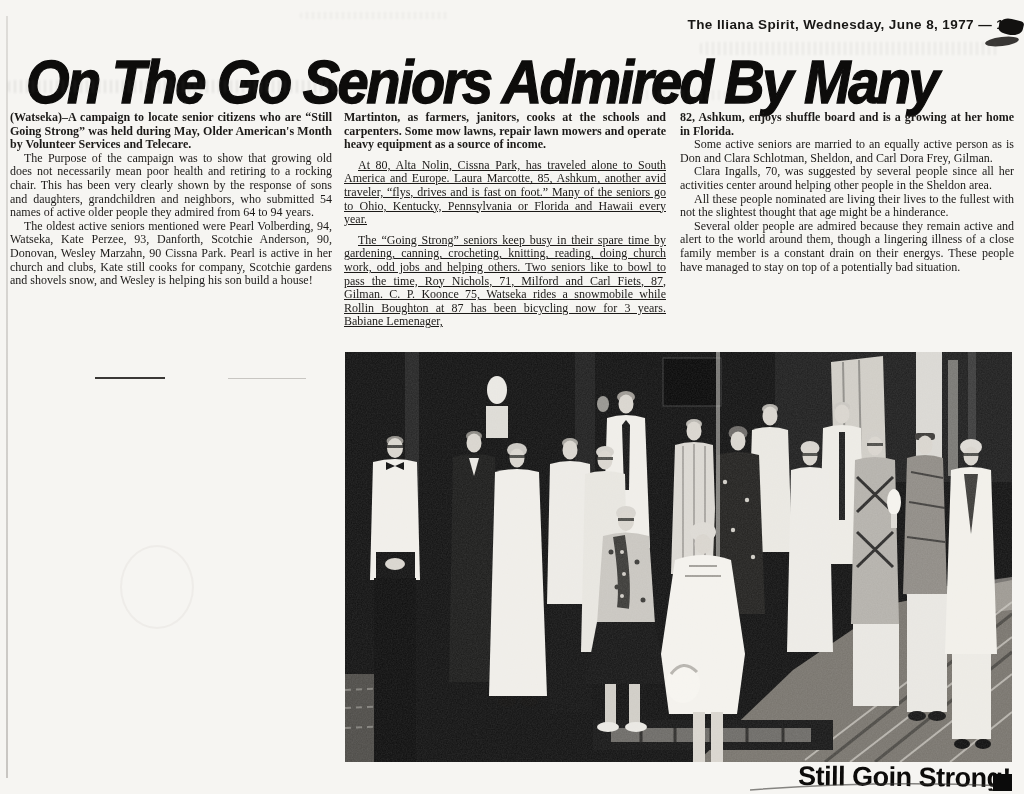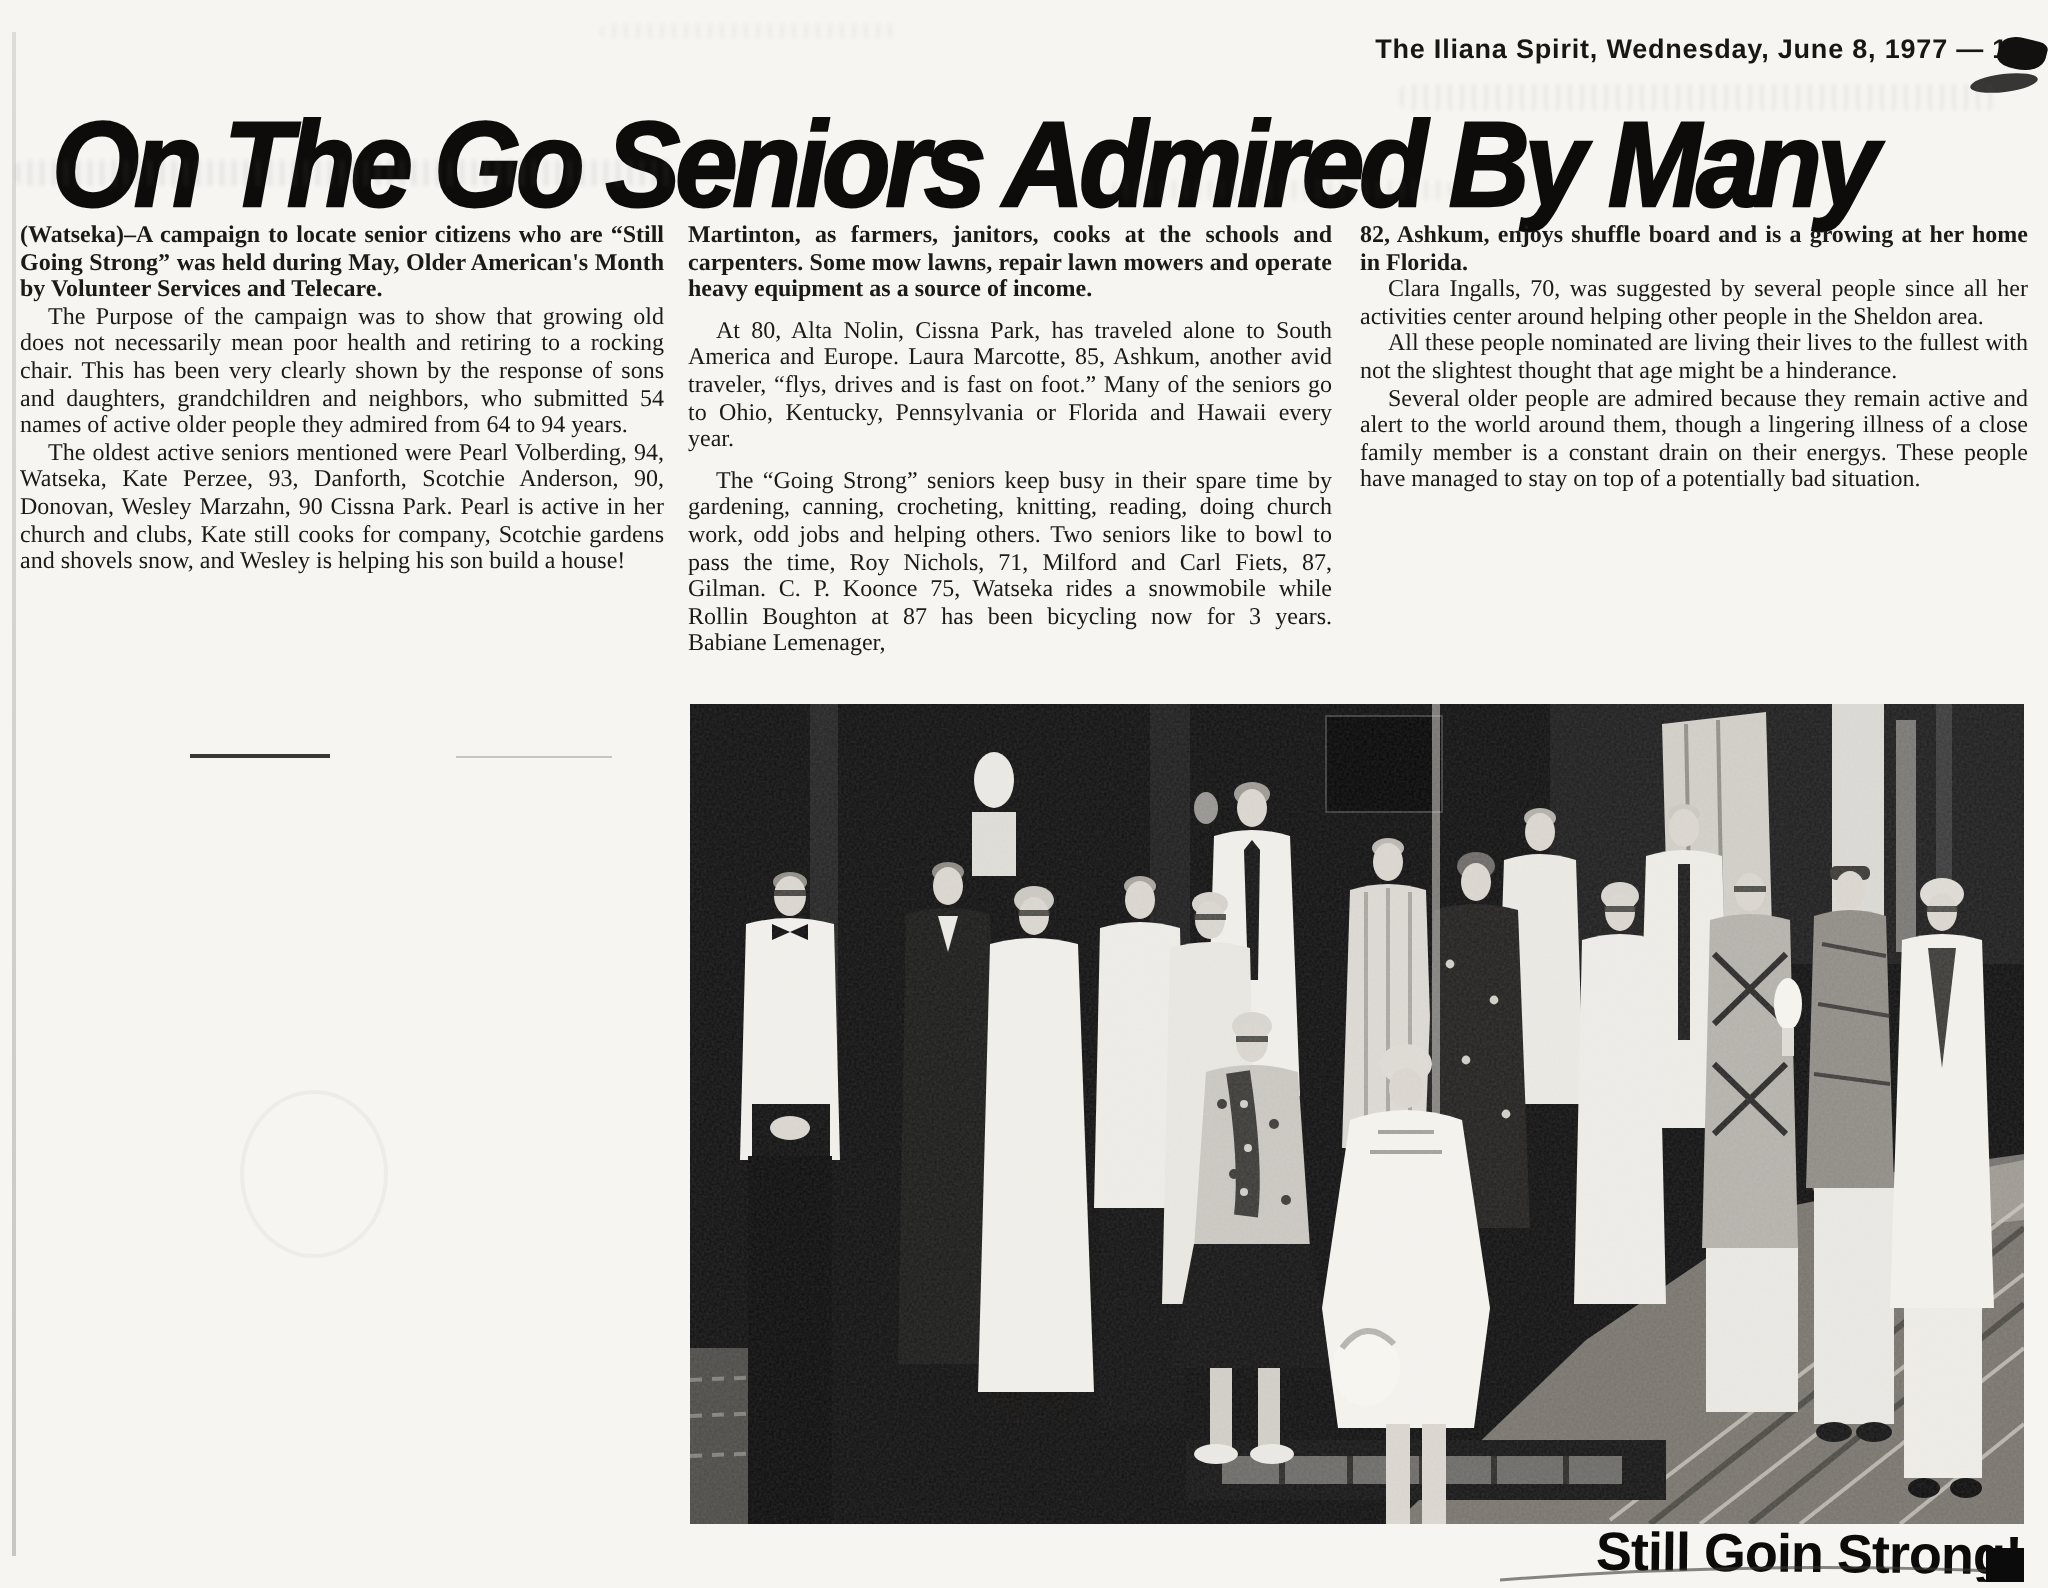--- a/index.html
+++ b/index.html
@@ -25,21 +25,21 @@
   .smudge{position:absolute;background:repeating-linear-gradient(90deg,
      rgba(110,108,104,.30) 0 2px, rgba(110,108,104,0) 2px 6px);
      filter:blur(1px);border-radius:4px;}
   .col{
     position:absolute;top:111px;
     font-size:12px;line-height:13.6px;color:#1c1a18;
     text-align:justify;
   }
   .col p{margin:0;text-indent:14px;}
   .col p.cont{text-indent:0;font-weight:bold;}
-  .col p.gap{margin-top:7px;}
+  .col p.gap{margin-top:7px;text-decoration:underline;}
   .col-rule{position:absolute;left:95px;top:377px;width:70px;height:2px;background:#3a3836;}
   .col-rule-faint{position:absolute;left:228px;top:378px;width:78px;height:1px;background:#9a9792;opacity:.5;}
   .stamp{position:absolute;left:120px;top:545px;width:70px;height:80px;border:2px solid #eceae6;
     border-radius:50%;opacity:.8;}
   .photo{position:absolute;left:345px;top:352px;width:667px;height:410px;background:#101010;}
   .photo svg{display:block;width:100%;height:100%;}
   .caption{
     position:absolute;left:798px;top:762px;width:212px;height:28px;overflow:hidden;
     font-family:"Liberation Sans", sans-serif;font-weight:bold;font-size:27px;
     letter-spacing:-0.5px;color:#0c0b0a;white-space:nowrap;
@@ -79,20 +79,21 @@
   <div class="col-rule-faint"></div>
 
   <div class="col" style="left:344px;width:322px;">
     <p class="cont">Martinton, as farmers, janitors, cooks at the schools and carpenters. Some mow lawns, repair lawn mowers and operate heavy equipment as a source of income.</p>
     <p class="gap">At 80, Alta Nolin, Cissna Park, has traveled alone to South America and Europe. Laura Marcotte, 85, Ashkum, another avid traveler, “flys, drives and is fast on foot.” Many of the seniors go to Ohio, Kentucky, Pennsylvania or Florida and Hawaii every year.</p>
     <p class="gap">The “Going Strong” seniors keep busy in their spare time by gardening, canning, crocheting, knitting, reading, doing church work, odd jobs and helping others. Two seniors like to bowl to pass the time, Roy Nichols, 71, Milford and Carl Fiets, 87, Gilman. C. P. Koonce 75, Watseka rides a snowmobile while Rollin Boughton at 87 has been bicycling now for 3 years. Babiane Lemenager,</p>
   </div>
 
   <div class="col" style="left:680px;width:334px;">
     <p class="cont">82, Ashkum, enjoys shuffle board and is a growing at her home in Florida.</p>
+    <p>Some active seniors are married to an equally active person as is Don and Clara Schlotman, Sheldon, and Carl Dora Frey, Gilman.</p>
     <p>Clara Ingalls, 70, was suggested by several people since all her activities center around helping other people in the Sheldon area.</p>
     <p>All these people nominated are living their lives to the fullest with not the slightest thought that age might be a hinderance.</p>
     <p>Several older people are admired because they remain active and alert to the world around them, though a lingering illness of a close family member is a constant drain on their energys. These people have managed to stay on top of a potentially bad situation.</p>
   </div>
 
   <div class="stamp"></div>
 
   <div class="photo" role="img" aria-label="Halftone newspaper photograph of a group of about sixteen senior citizens posing indoors, two women seated in front">
     <svg viewBox="0 0 667 410" preserveAspectRatio="none">
       <defs>

